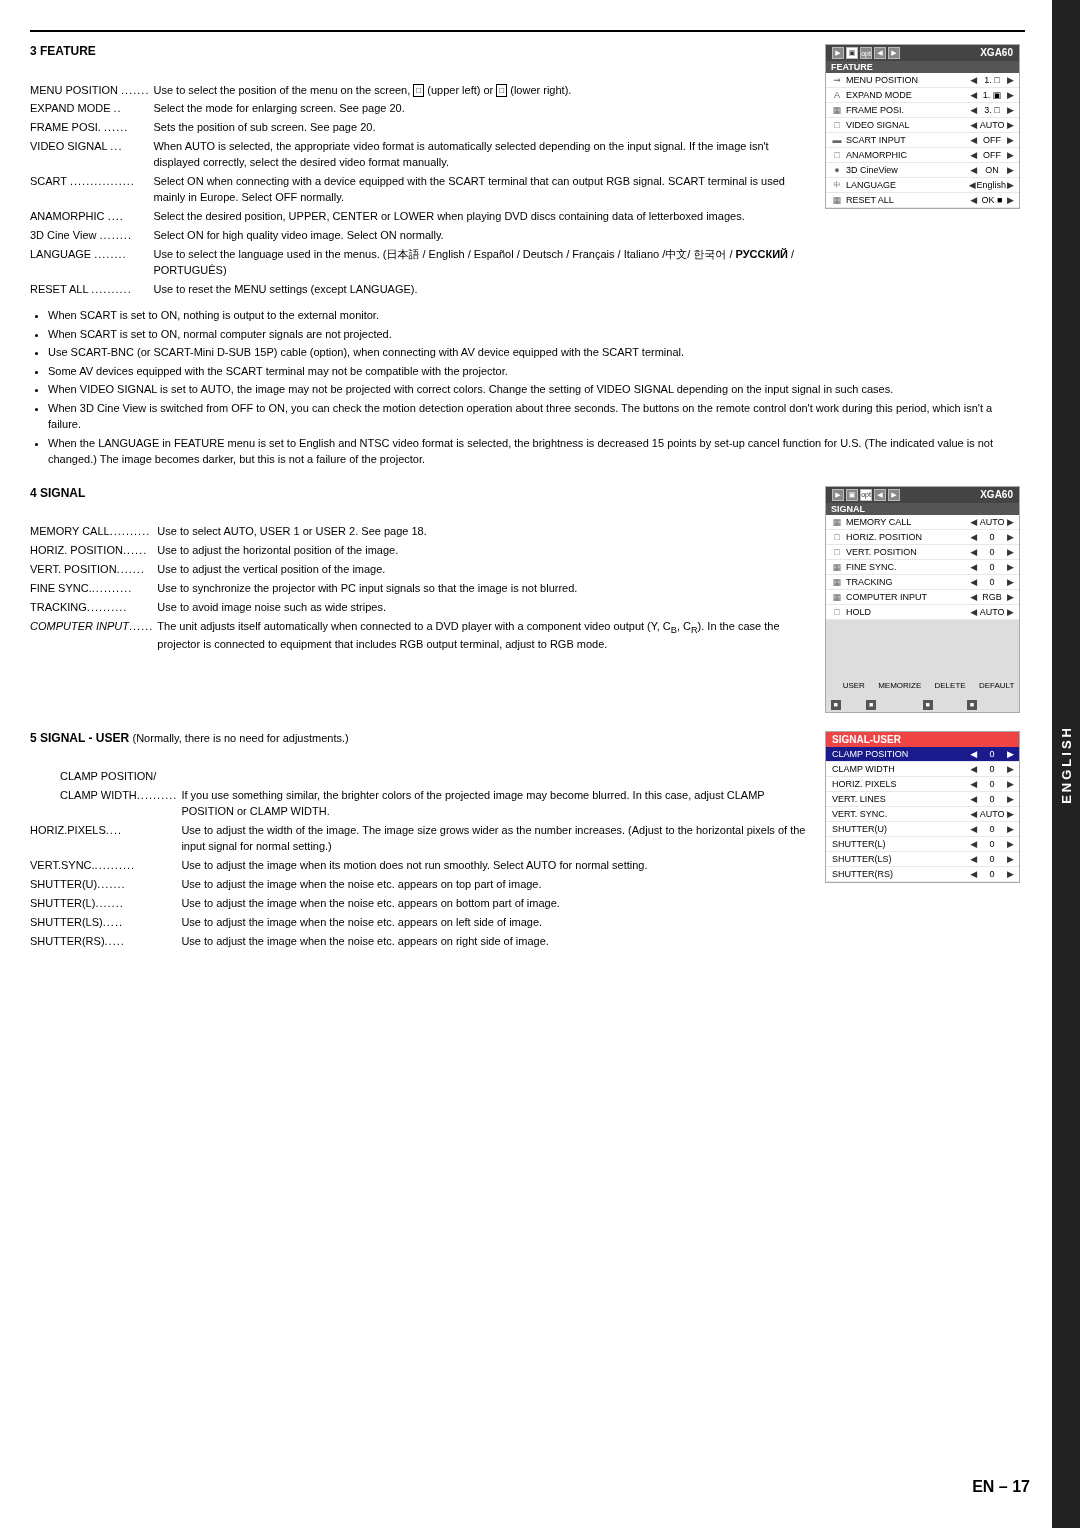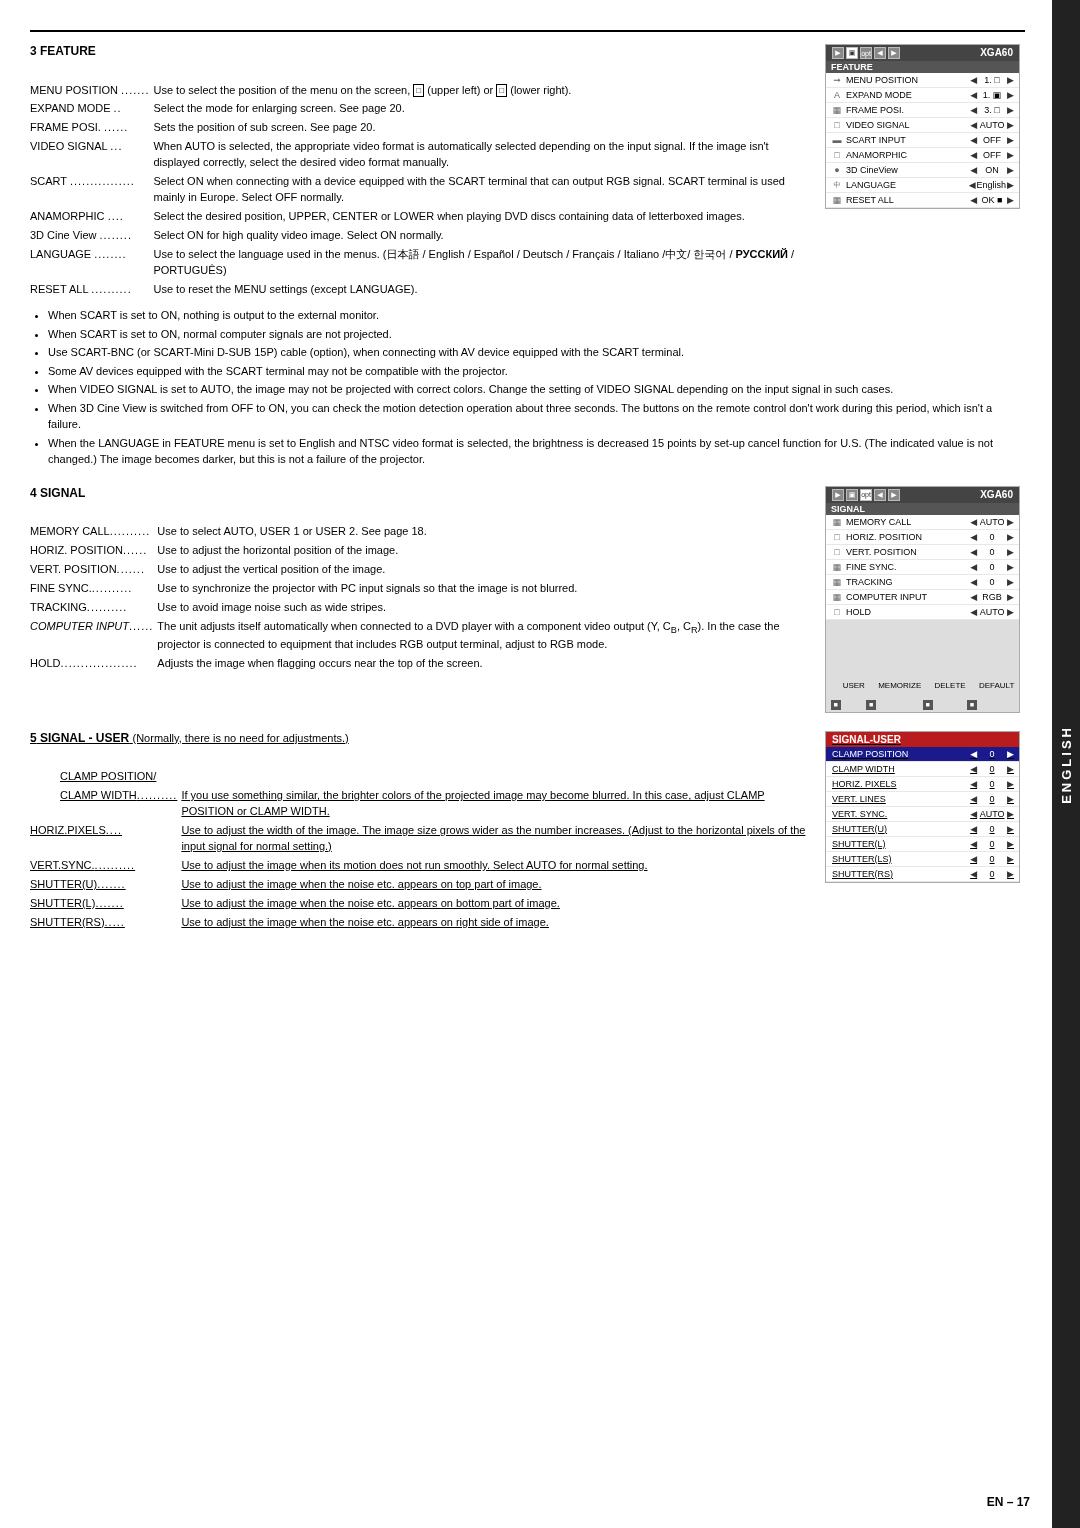--- a/index.html
+++ b/index.html
@@ -63,23 +63,23 @@
       font-size: 11px;
       line-height: 1.5;
       margin-bottom: 2px;
     }
     .content-area {
       margin-right: 35px;
     }
     
     .page-footer {
       position: absolute;
-      bottom: 19px;
+      bottom: 32px;
       right: 50px;
-      font-size: 12px;
+      font-size: 16px;
       font-weight: bold;
       text-align: right;
     }
     table.desc-table {
       width: 100%;
       border-collapse: collapse;
       margin-top: 23px;
     }
     table.desc-table td {
       vertical-align: top;
@@ -147,21 +147,21 @@
       font-size: 8px;
     }
     .xga-footer span { display: flex; align-items: center; gap: 2px; margin-top: 39px; }
     .footer-icon { width: 10px; height: 10px; background: #555; color: #fff; font-size: 7px;
       display: flex; align-items: center; justify-content: center; }
     .section4-area {
       display: flex; gap: 20px;
     }
     .section4-text { flex: 1; }
     .section5-area {
-      display: flex; gap: 10px; text-decoration: underline;
+      display: flex; gap: 10px;
     }
     .section5-text { flex: 1; }
   </style>
 </head>
 <body>
 
 <div class="page">
 
   <div class="side-tab">
     <span class="side-tab-text">ENGLISH</span>
@@ -336,24 +336,20 @@
                 <td>Use to synchronize the projector with PC input signals so that the image is not blurred.</td>
               </tr>
               <tr>
                 <td class="lbl">TRACKING<span class="dots">..........</span></td>
                 <td>Use to avoid image noise such as wide stripes.</td>
               </tr>
               <tr>
                 <td class="lbl" style="white-space:nowrap;"><em>COMPUTER INPUT</em><span class="dots">......</span></td>
                 <td>The unit adjusts itself automatically when connected to a DVD player with a component video output (Y, C<sub>B</sub>, C<sub>R</sub>). In the case the projector is connected to equipment that includes RGB output terminal, adjust to RGB mode.</td>
               </tr>
-              <tr>
-                <td class="lbl">HOLD<span class="dots">...................</span></td>
-                <td>Adjusts the image when flagging occurs near the top of the screen.</td>
-              </tr>
             </tbody>
           </table>
         </div>
 
         <div style="width:200px; flex-shrink:0;">
           <div class="xga-menu">
             <div class="xga-header">
               <div class="xga-icons">
                 <div class="xga-icon">▶</div>
                 <div class="xga-icon">▣</div>
@@ -451,31 +447,35 @@
               </tr>
               <tr>
                 <td class="lbl">SHUTTER(U)<span class="dots">.......</span></td>
                 <td>Use to adjust the image when the noise etc. appears on top part of image.</td>
               </tr>
               <tr>
                 <td class="lbl">SHUTTER(L)<span class="dots">.......</span></td>
                 <td>Use to adjust the image when the noise etc. appears on bottom part of image.</td>
               </tr>
               <tr>
+                <td class="lbl">SHUTTER(LS)<span class="dots">.....</span></td>
+                <td>Use to adjust the image when the noise etc. appears on left side of image.</td>
+              </tr>
+              <tr>
                 <td class="lbl">SHUTTER(RS)<span class="dots">.....</span></td>
                 <td>Use to adjust the image when the noise etc. appears on right side of image.</td>
               </tr>
             </tbody>
           </table>
 
         </div>
 
         <div style="width:200px; flex-shrink:0;">
           <div class="xga-menu">
-            <div style="background:#b91c1c; color:#fff; font-size:10px; font-weight:bold; padding:2px 6px;">SIGNAL-USER</div>
+            <div style="background:#ef4444; color:#fff; font-size:10px; font-weight:bold; padding:2px 6px;">SIGNAL-USER</div>
             <div class="xga-row active-row">
               <div class="r-name">CLAMP POSITION</div>
               <div class="r-arrow">◀</div>
               <div class="r-val">0</div>
               <div class="r-arrow">▶</div>
             </div>
             <div class="xga-row">
               <div class="r-name">CLAMP WIDTH</div>
               <div class="r-arrow">◀</div>
               <div class="r-val">0</div>

